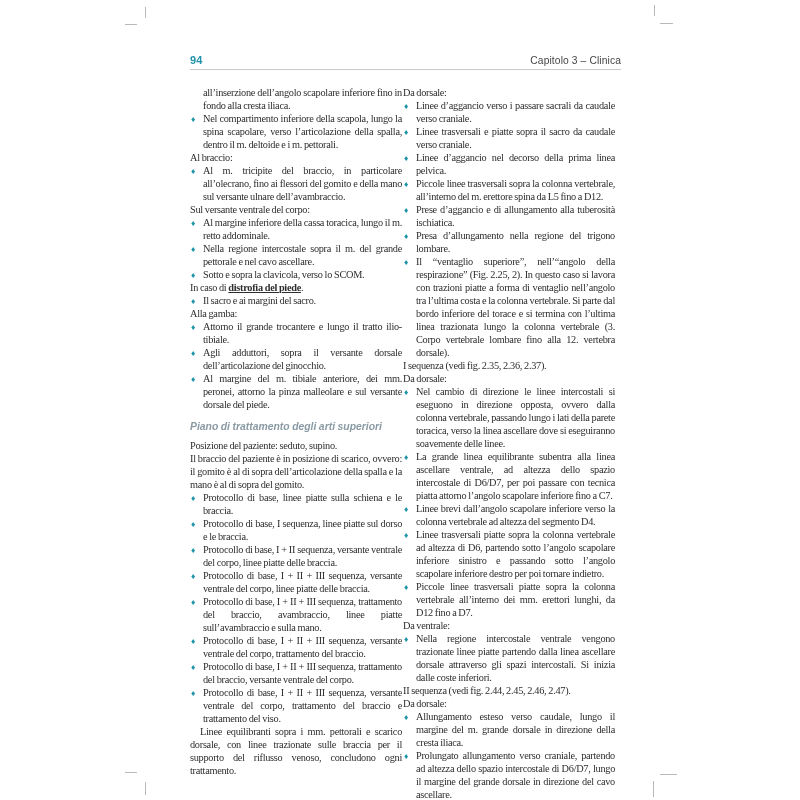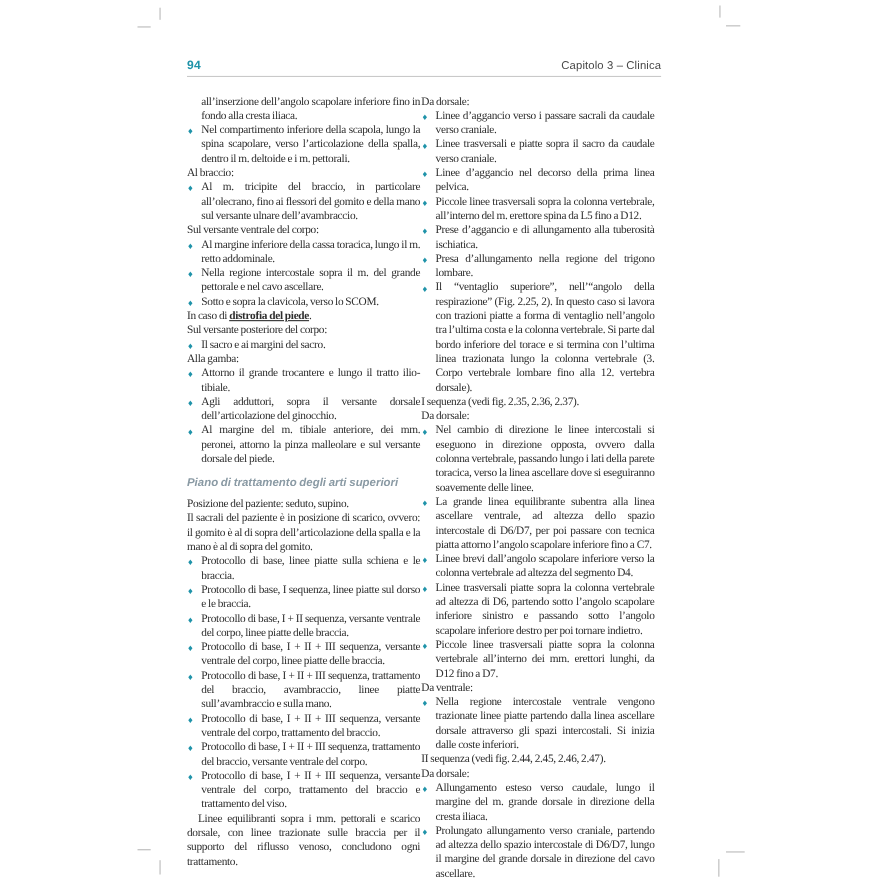--- a/index.html
+++ b/index.html
@@ -2,21 +2,21 @@
 <html lang="it"><head>
 <meta charset="utf-8">
 <style>
   html,body{margin:0;padding:0;background:#ffffff;overflow:hidden;}
   body{width:800px;height:800px;position:relative;font-family:"Liberation Serif",serif;}
 
   
   .crop{position:absolute;background:#b9b9b9;}
 
   
-  .content{position:absolute;left:170px;top:54px;width:431px;}
+  .content{position:absolute;left:190px;top:54px;width:431px;}
   .header{display:flex;justify-content:space-between;align-items:flex-end;
           border-bottom:1px solid #c9c9c9;padding-bottom:3px;
           font-family:"Liberation Sans",sans-serif;}
   .page-number{color:#1f93a9;font-weight:bold;font-size:11px;letter-spacing:.2px;}
   .chapter{color:#474747;font-size:10.3px;letter-spacing:.1px;}
 
   .columns{display:flex;gap:1px;margin-top:16px;}
   .col{width:212px;font-size:10.3px;line-height:13px;text-align:justify;
        color:#2d2d2d;letter-spacing:-0.28px;word-spacing:-0.4px;}
 
@@ -51,29 +51,28 @@
     <div class="col" id="col-left">
         <div class="block cont">all’inserzione dell’angolo scapolare inferiore fino in fondo alla cresta iliaca.</div>
         <div class="block bullet"><span class="diamond">♦</span><span>Nel compartimento inferiore della scapola, lungo la spina scapolare, verso l’articolazione della spalla, dentro il m. deltoide e i m. pettorali.</span></div>
         <div class="block plain">Al braccio:</div>
         <div class="block bullet"><span class="diamond">♦</span><span>Al m. tricipite del braccio, in particolare all’olecrano, fino ai flessori del gomito e della mano sul versante ulnare dell’avambraccio.</span></div>
         <div class="block plain">Sul versante ventrale del corpo:</div>
         <div class="block bullet"><span class="diamond">♦</span><span>Al margine inferiore della cassa toracica, lungo il m. retto addominale.</span></div>
         <div class="block bullet"><span class="diamond">♦</span><span>Nella regione intercostale sopra il m. del grande pettorale e nel cavo ascellare.</span></div>
         <div class="block bullet"><span class="diamond">♦</span><span>Sotto e sopra la clavicola, verso lo SCOM.</span></div>
         <div class="block plainbold"><span>In caso di </span><span class="bold">distrofia del piede</span><span>.</span></div>
-        <div class="block plain">Sul versante posteriore del corpo:</div>
         <div class="block bullet"><span class="diamond">♦</span><span>Il sacro e ai margini del sacro.</span></div>
         <div class="block plain">Alla gamba:</div>
         <div class="block bullet"><span class="diamond">♦</span><span>Attorno il grande trocantere e lungo il tratto ilio-tibiale.</span></div>
         <div class="block bullet"><span class="diamond">♦</span><span>Agli adduttori, sopra il versante dorsale dell’articolazione del ginocchio.</span></div>
         <div class="block bullet"><span class="diamond">♦</span><span>Al margine del m. tibiale anteriore, dei mm. peronei, attorno la pinza malleolare e sul versante dorsale del piede.</span></div>
         <div class="block heading">Piano di trattamento degli arti superiori</div>
         <div class="block plain">Posizione del paziente: seduto, supino.</div>
-        <div class="block plain">Il sacrali del paziente è in posizione di scarico, ovvero: il gomito è al di sopra dell’articolazione della spalla e la mano è al di sopra del gomito.</div>
+        <div class="block plain">Il braccio del paziente è in posizione di scarico, ovvero: il gomito è al di sopra dell’articolazione della spalla e la mano è al di sopra del gomito.</div>
         <div class="block bullet"><span class="diamond">♦</span><span>Protocollo di base, linee piatte sulla schiena e le braccia.</span></div>
         <div class="block bullet"><span class="diamond">♦</span><span>Protocollo di base, I sequenza, linee piatte sul dorso e le braccia.</span></div>
         <div class="block bullet"><span class="diamond">♦</span><span>Protocollo di base, I + II sequenza, versante ventrale del corpo, linee piatte delle braccia.</span></div>
         <div class="block bullet"><span class="diamond">♦</span><span>Protocollo di base, I + II + III sequenza, versante ventrale del corpo, linee piatte delle braccia.</span></div>
         <div class="block bullet"><span class="diamond">♦</span><span>Protocollo di base, I + II + III sequenza, trattamento del braccio, avambraccio, linee piatte sull’avambraccio e sulla mano.</span></div>
         <div class="block bullet"><span class="diamond">♦</span><span>Protocollo di base, I + II + III sequenza, versante ventrale del corpo, trattamento del braccio.</span></div>
         <div class="block bullet"><span class="diamond">♦</span><span>Protocollo di base, I + II + III sequenza, trattamento del braccio, versante ventrale del corpo.</span></div>
         <div class="block bullet"><span class="diamond">♦</span><span>Protocollo di base, I + II + III sequenza, versante ventrale del corpo, trattamento del braccio e trattamento del viso.</span></div>
         <div class="block paraindent">Linee equilibranti sopra i mm. pettorali e scarico dorsale, con linee trazionate sulle braccia per il supporto del riflusso venoso, concludono ogni trattamento.</div>
       </div>

